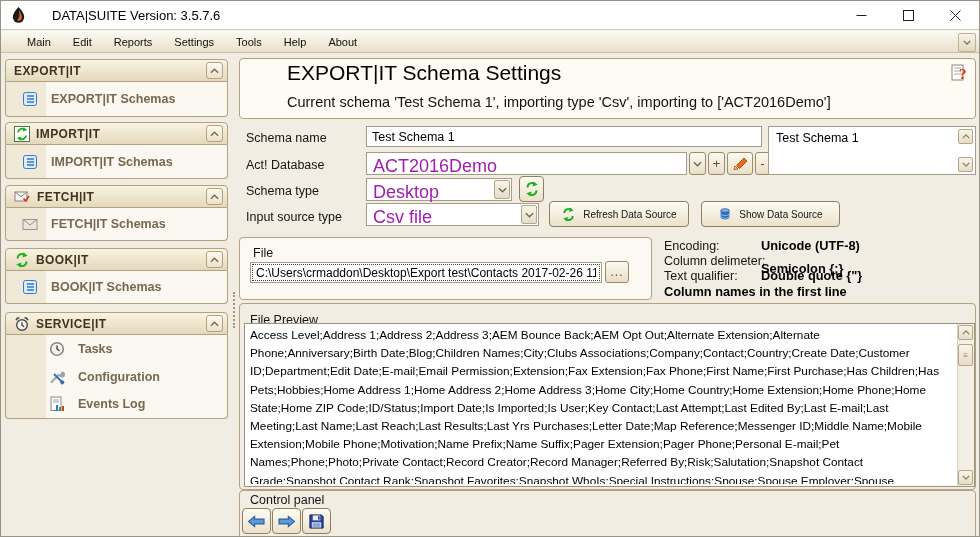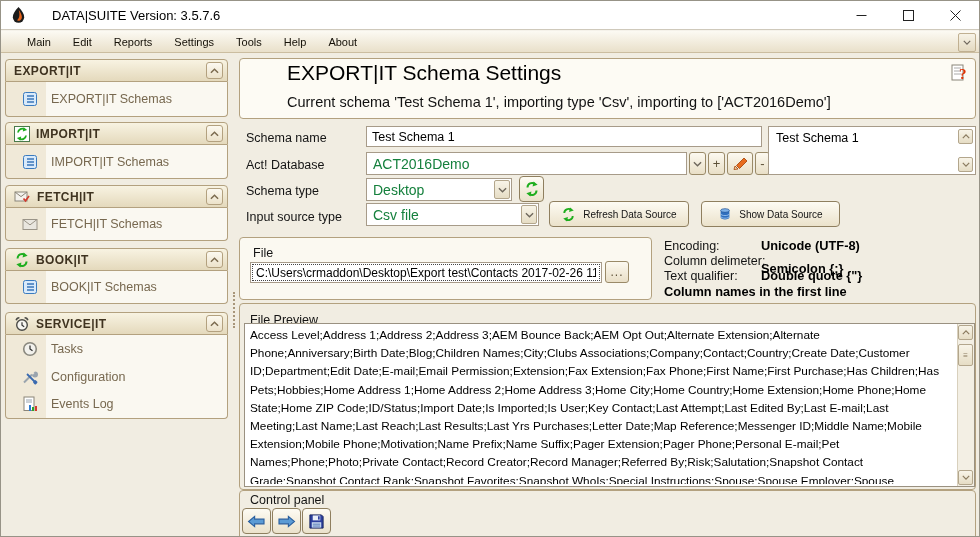--- a/index.html
+++ b/index.html
@@ -21,35 +21,35 @@
   
   .gb { position:absolute; border:1px solid #b3a17f; border-radius:4px; background:transparent; }
 
   
   .shead { position:absolute; left:4px; width:223px; height:23px; background:linear-gradient(#f8f3e2,#e4d9bc); border:1px solid #b3a17f; border-radius:4px 4px 0 0; display:flex; align-items:center; padding:0 4px 0 8px; }
   .shead .stitle { font-size:12px; font-weight:bold; color:#3f3320; letter-spacing:.4px; }
   .shead .sicon { margin-right:6px; display:flex; }
   .collapse { margin-left:auto; width:17px; height:17px; border:1px solid #b3a17f; border-radius:3px; background:linear-gradient(#fcf9f0,#ece2ca); display:flex; align-items:center; justify-content:center; }
   .sbody { position:absolute; left:4px; width:223px; border:1px solid #b3a17f; border-top:none; border-radius:0 0 4px 4px; background:linear-gradient(90deg,#f0e9d8 0,#f0e9d8 40px,#faf8f1 40px); display:flex; flex-direction:column; justify-content:center; }
   .srow { display:flex; align-items:center; height:28px; padding-left:15px; cursor:pointer; }
-  .srow .slabel { font-size:12.5px; color:#77684f; margin-left:13px; }
+  .srow .slabel { font-size:12.5px; color:#77684f; margin-left:13px;font-weight:bold; }
   .srow .iico { display:flex; width:17px; justify-content:center; }
 
   .splitter { position:absolute; left:230px; top:53px; width:5px; height:483px; }
   .splitter .grip { position:absolute; left:2px; top:238px; height:36px; border-left:2px dotted #a8967a; }
 
   
   .main-title { position:absolute; left:286px; top:60px; font-size:21px; color:#000; }
   .main-sub { position:absolute; left:286px; top:93px; font-size:14.5px; color:#121212; }
 
   
   .flbl { position:absolute; font-size:12.5px; color:#141414; }
   .inp { position:absolute; background:#fff; border:1px solid #a79b89; font-size:12.5px; color:#000; font-family:inherit; padding:2px 5px; }
   .combo { position:absolute; background:#fff; border:1px solid #a79b89; }
-  .combo .val { position:absolute; left:6px; top:3px; font-size:14px; color:#15803d; white-space:nowrap; }
+  .combo .val { position:absolute; left:6px; top:3px; font-size:18px; color:#a21caf; white-space:nowrap; }
   .drop { background:linear-gradient(#f8f4e8,#e6ddc5); border:1px solid #b3a68c; border-radius:2px; display:flex; align-items:center; justify-content:center; }
   .drop-in { position:absolute; right:1px; top:1px; bottom:1px; width:16px; }
   .cbtn { position:absolute; border:1px solid #9a8a68; border-radius:3px; background:linear-gradient(#fcf9f0,#e9dfc7); display:flex; align-items:center; justify-content:center; font-size:13px; color:#5d5138; }
   .btn3d { position:absolute; border:1px solid #8f7f5f; border-radius:4px; background:linear-gradient(#fdfbf3,#ebe2cb); display:flex; align-items:center; justify-content:center; gap:7px; font-size:10px; color:#141414; cursor:pointer; }
   .bval { position:absolute; font-size:12.8px; font-weight:bold; color:#000; }
 
   
   .listbox { position:absolute; left:767px; top:125px; width:208px; height:49px; background:#fff; border:1px solid #a79b89; }
   .listbox .item { position:absolute; left:7px; top:4px; font-size:12.5px; color:#000; }
   .sv { position:absolute; width:15px; height:15px; border:1px solid #b3a68c; border-radius:2px; background:linear-gradient(#f8f4e8,#e6ddc5); display:flex; align-items:center; justify-content:center; }
@@ -232,21 +232,21 @@
           <path d="M13.8 4.2 a3.2 3.2 0 0 0-3.2-2.4" stroke="#4a4a46" fill="none" stroke-width="1.6"></path>
         </svg>
     </span>
     <span class="stitle">SERVICE|IT</span>
     <span class="collapse">
         <svg width="9" height="6" viewBox="0 0 10 6">
           <polyline points="1,5 5,1 9,5" fill="none" stroke="#7b6a4e" stroke-width="1.6"></polyline>
         </svg>
       </span>
   </div>
-  <div class="sbody" style="top:334px; height:84px;">
+  <div class="sbody" style="top:334px; height:84px;padding-left:27px;">
     <div class="srow">
       <span class="iico">
         <svg width="16" height="16" viewBox="0 0 16 16">
             <circle cx="8" cy="8" r="6.3" fill="#f2f1ec" stroke="#8a887e" stroke-width="1.6"></circle>
             <path d="M8 4.5 V8 l2.5 1.8" stroke="#2a2a2a" stroke-width="1.2" fill="none"></path>
           </svg>
       </span>
       <span class="slabel">Tasks</span>
     </div>
     <div class="srow">

